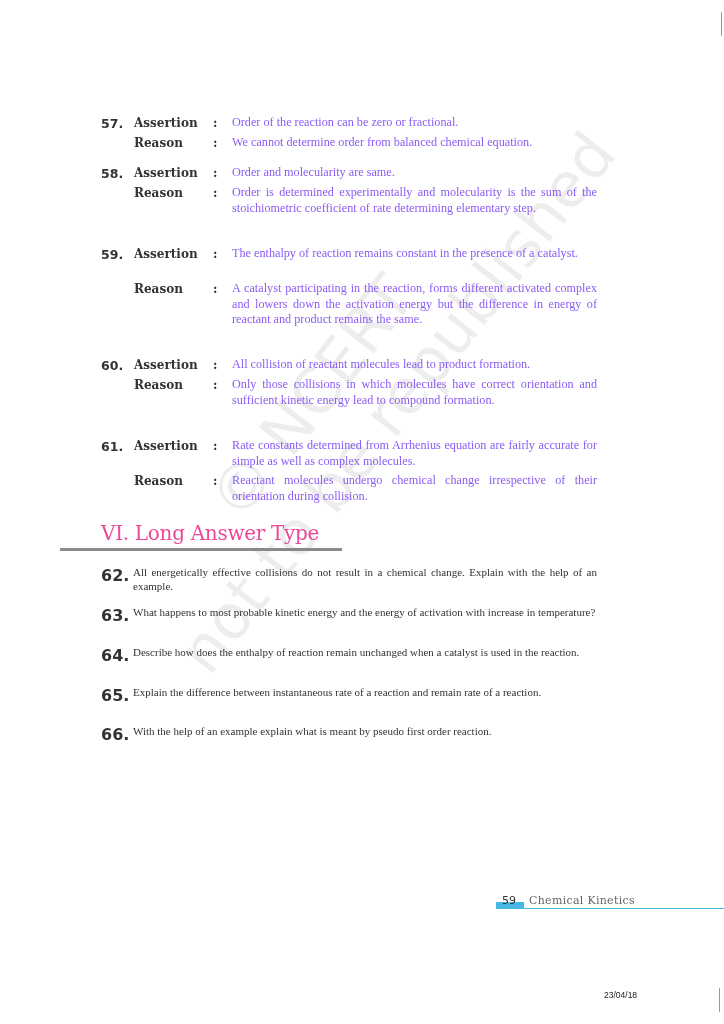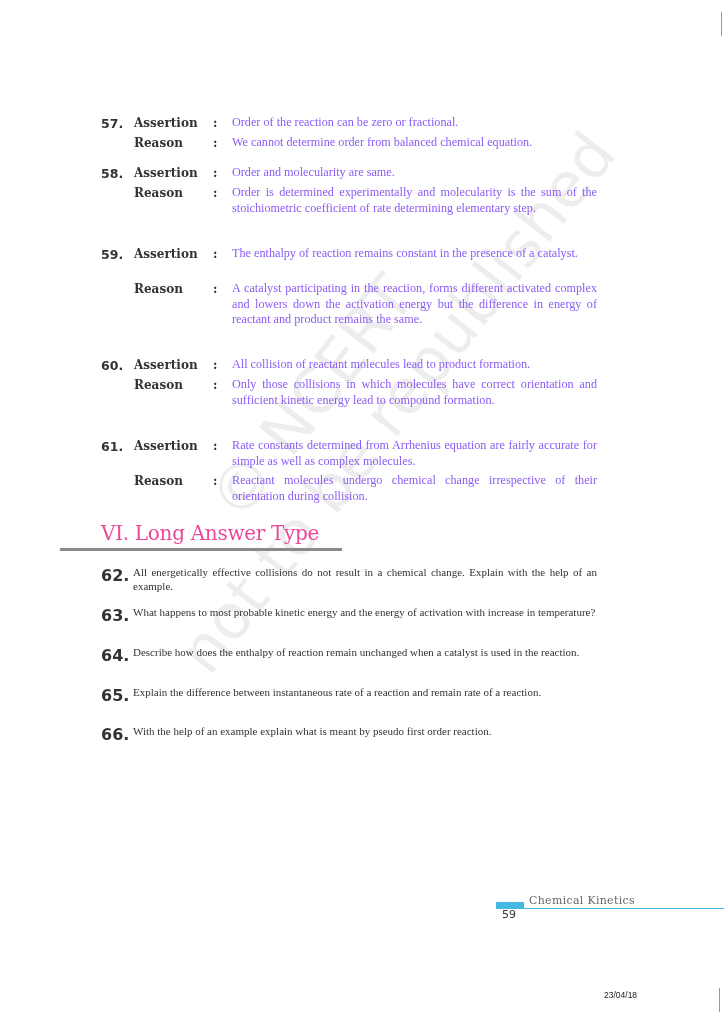--- a/index.html
+++ b/index.html
@@ -16,21 +16,21 @@
   .heading-rule { position: absolute; left: 60px; top: 548px; width: 282px; height: 3px; background: #8a8a8a; }
 
   .lq-num { position: absolute; left: 101px; font-family: "DejaVu Sans", "Liberation Sans", sans-serif; font-weight: bold; font-size: 16px; color: #333; }
   .lq-txt { position: absolute; left: 133px; width: 464px; font-size: 11px; line-height: 14px; text-align: justify; color: #333; font-family: Liberation Serif, serif; }
 
   .watermark { position: absolute; left: 110px; top: 600px; transform: rotate(-52deg); transform-origin: left top;
                font-family: "DejaVu Sans", "Liberation Sans", sans-serif; font-size: 62px; color: rgba(0,0,0,0.07); white-space: nowrap; line-height: 70px; pointer-events: none; }
 
   .footer-bar { position: absolute; left: 496px; top: 902px; width: 28px; height: 7px; background: #45b9e3; }
   .footer-line { position: absolute; left: 496px; top: 908px; width: 228px; height: 1px; background: #45b9e3; }
-  .footer-page { position: absolute; left: 502px; top: 894px; font-family: "DejaVu Sans", "Liberation Sans", sans-serif; font-size: 11px; color: #333; margin-top: 14px; }
+  .footer-page { position: absolute; left: 502px; top: 894px; font-family: "DejaVu Sans", "Liberation Sans", sans-serif; font-size: 11px; color: #333; }
   .footer-chapter { position: absolute; left: 529px; top: 894px; font-family: "DejaVu Serif", "Liberation Serif", serif; font-size: 11px; color: #666; letter-spacing: 0.3px; }
   .date { position: absolute; left: 604px; top: 990px; font-family: "Liberation Sans", "DejaVu Sans", sans-serif; font-size: 8.5px; color: #222; }
 </style>
 </head>
 <body>
 
 <div class="corner-mark"></div>
 <div class="corner-mark-b"></div>
 
 <div class="watermark">

